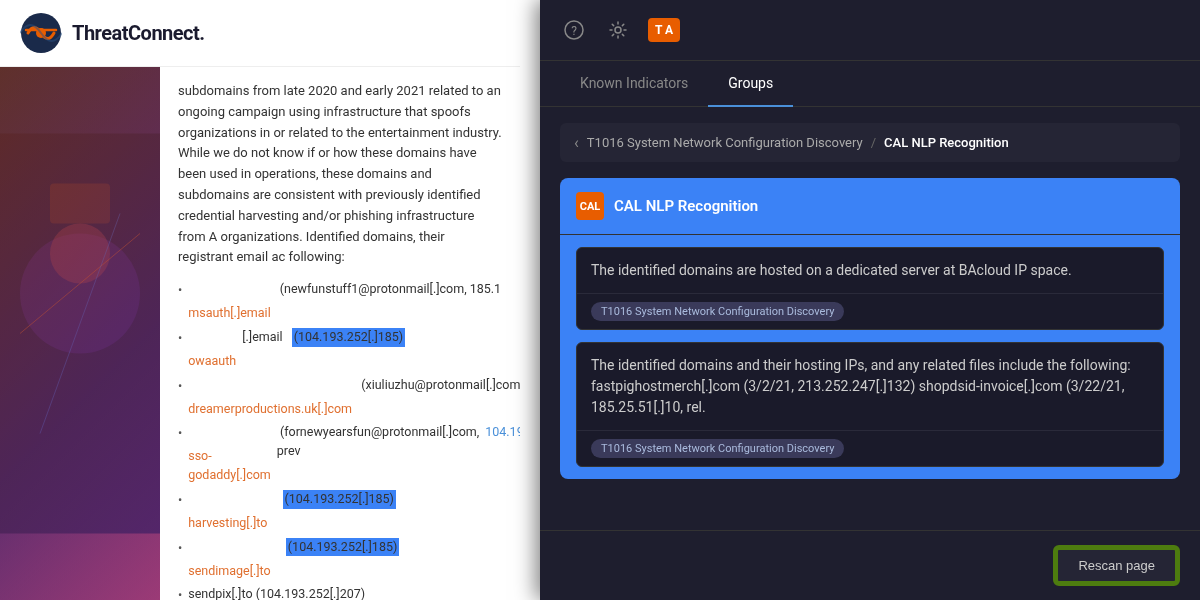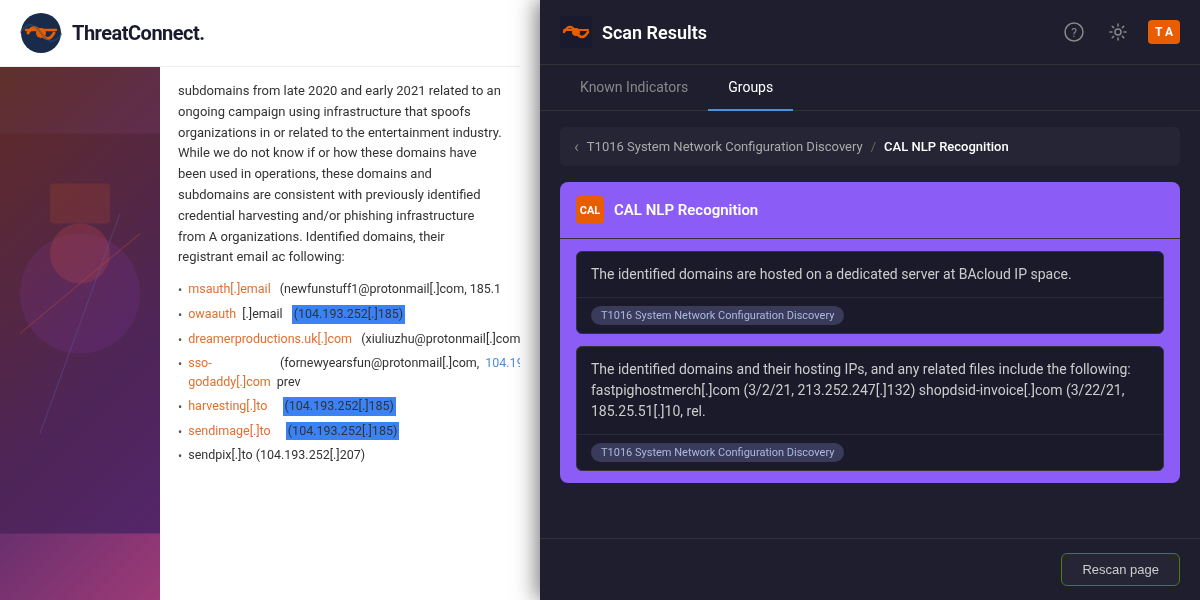--- a/index.html
+++ b/index.html
@@ -94,20 +94,21 @@
     .bullet-list li::before {
       content: '•';
       color: #555;
       flex-shrink: 0;
       margin-top: 1px;
     }
 
     .link-orange {
       color: #e07030;
       text-decoration: none;
+      margin-top: 24px;
     }
 
     .link-blue {
       color: #4a90d9;
       text-decoration: none;
     }
 
     .highlight-orange {
       background-color: #3b82f6;
       padding: 0 2px;
@@ -239,21 +240,21 @@
       color: #666;
     }
 
     .breadcrumb-current {
       color: #fff;
       font-weight: 500;
     }
 
     
     .group-card {
-      background: #8b5cf6;
+      background: #3b82f6;
       border-radius: 8px;
       overflow: hidden;
     }
 
     .group-card-header {
       display: flex;
       align-items: center;
       gap: 10px;
       padding: 14px 16px;
       border-bottom: 1px solid #333;
@@ -316,21 +317,21 @@
     .panel-footer {
       padding: 14px 20px;
       display: flex;
       justify-content: flex-end;
       border-top: 1px solid #333;
     }
 
     .rescan-btn {
       background: #252535;
       color: #ccc;
-      border: 1px solid #4d7c0f;
+      border: 5px solid #4d7c0f;
       padding: 8px 20px;
       border-radius: 6px;
       font-size: 13px;
       cursor: pointer;
     }
 
     
     .tc-icon {
       position: relative;
       width: 42px;
@@ -402,30 +403,20 @@
         <li>
           <span>sendpix[.]to (104.193.252[.]207)</span>
         </li>
       </ul>
     </div>
   </div>
 </div>
 
 <div class="right-panel">
   <div class="panel-header">
-    <div class="panel-title-group">
-
-      <svg class="tc-logo-small" viewBox="0 0 32 32" xmlns="http://www.w3.org/2000/svg">
-        <rect width="32" height="32" rx="4" fill="#1a1a2e"></rect>
-        <path d="M4 16 Q10 6 16 16 Q22 26 28 16" stroke="#e85d00" stroke-width="2.5" fill="none" stroke-linecap="round"></path>
-        <path d="M4 14 L28 14" stroke="#e85d00" stroke-width="2" stroke-linecap="round"></path>
-        <circle cx="16" cy="16" r="4" fill="#e85d00"></circle>
-      </svg>
-      <span class="panel-title">Scan Results</span>
-    </div>
     <div class="panel-header-icons">
       <div class="icon-btn" title="Help">
         <svg width="20" height="20" viewBox="0 0 20 20" xmlns="http://www.w3.org/2000/svg" fill="none">
           <circle cx="10" cy="10" r="9" stroke="#888" stroke-width="1.5"></circle>
           <text x="10" y="15" text-anchor="middle" font-size="12" fill="#888">?</text>
         </svg>
       </div>
       <div class="icon-btn" title="Settings">
         <svg width="20" height="20" viewBox="0 0 20 20" xmlns="http://www.w3.org/2000/svg" fill="none">
           <circle cx="10" cy="10" r="3" stroke="#888" stroke-width="1.5"></circle>

